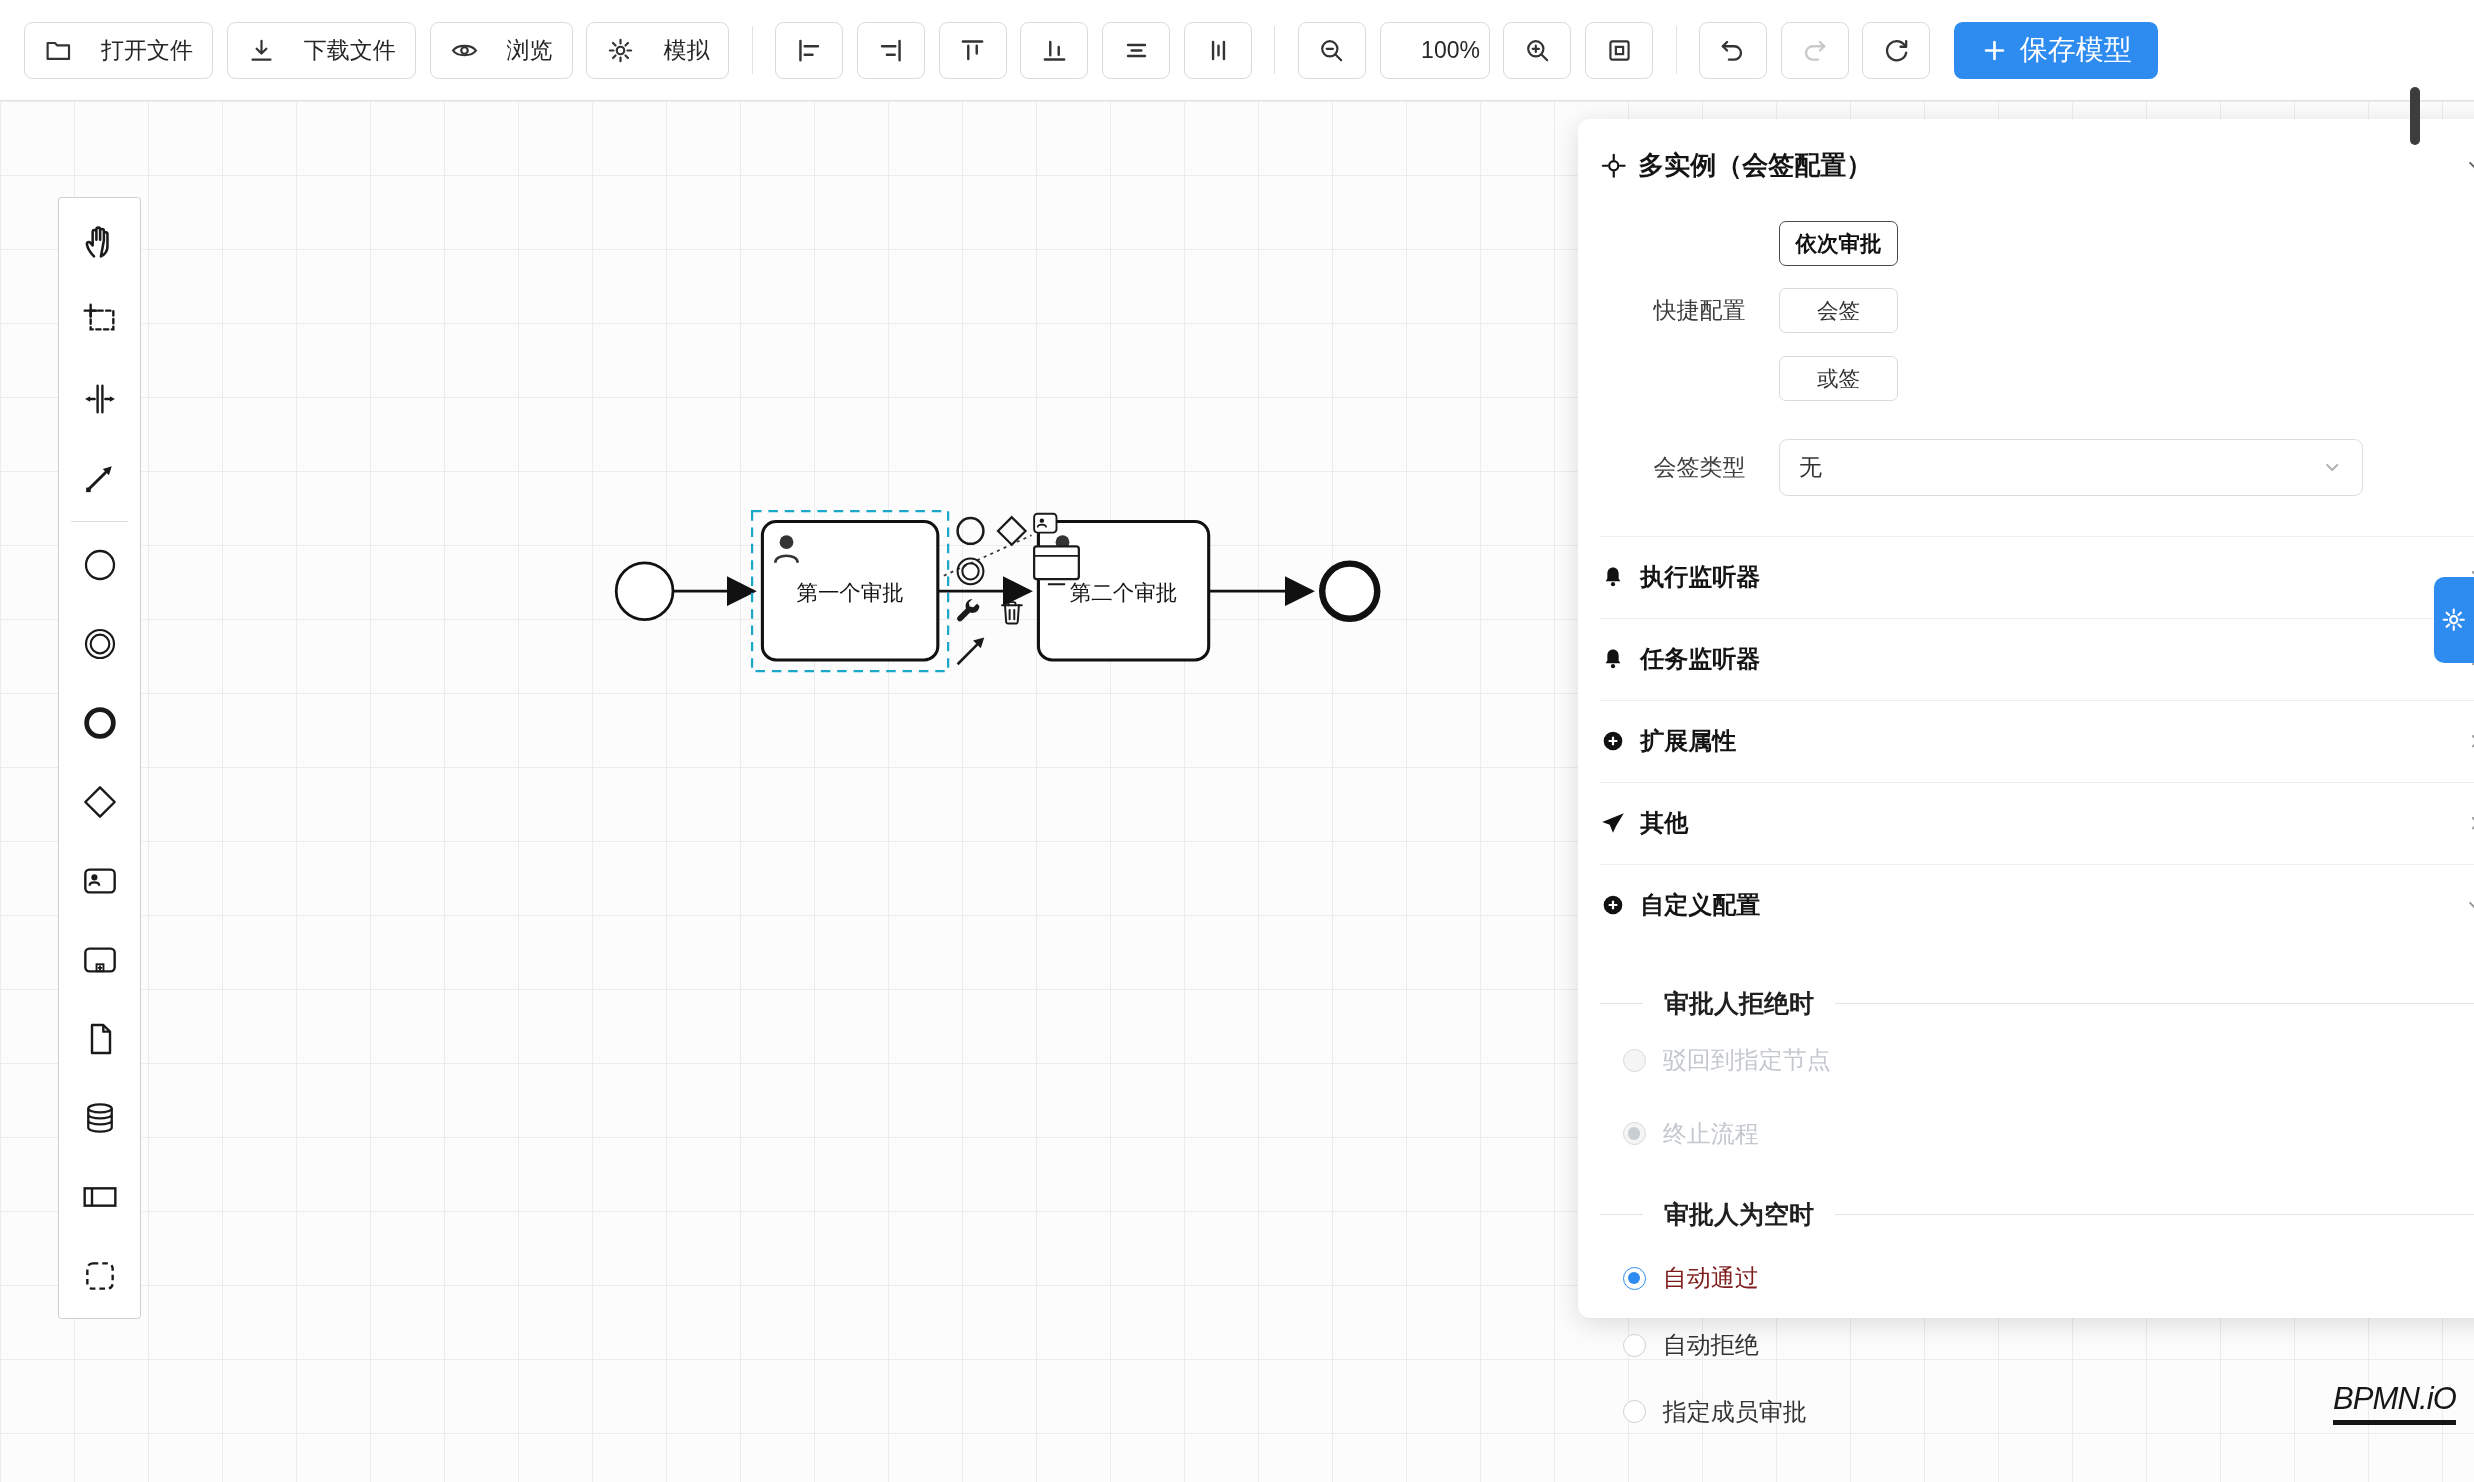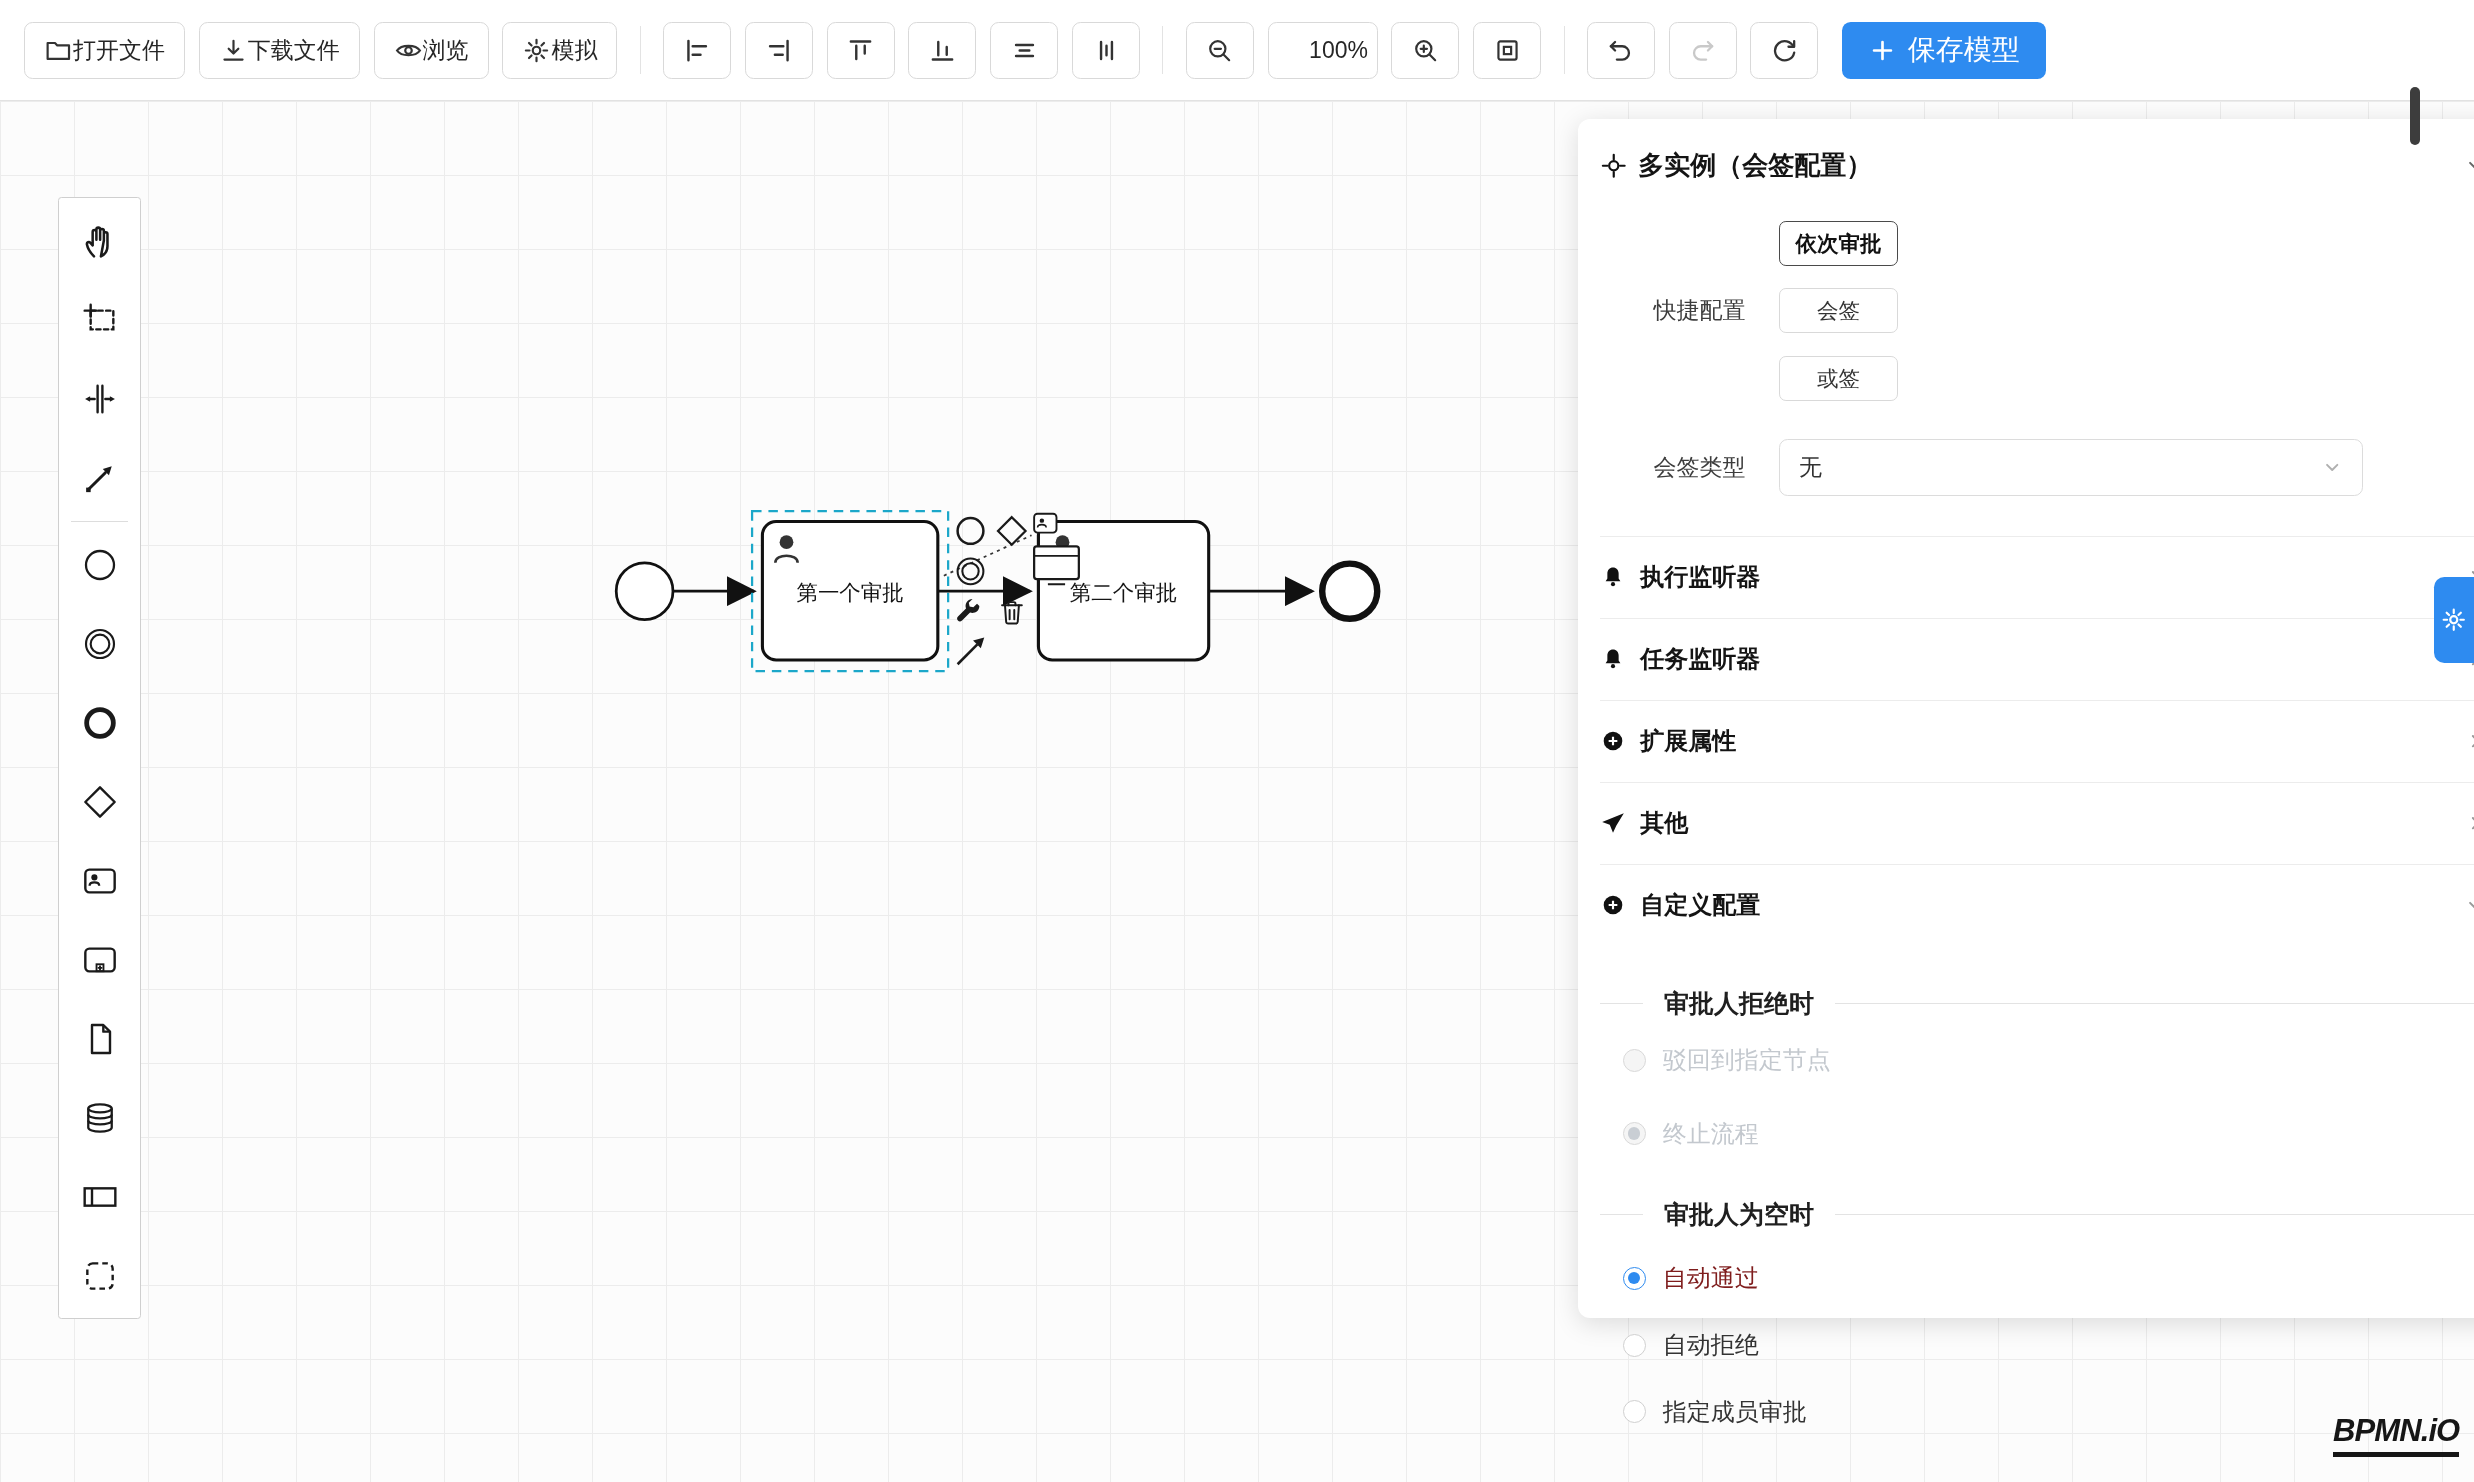--- a/index.html
+++ b/index.html
@@ -3,21 +3,21 @@
 <meta charset="utf-8">
 <style>
   html,body{margin:0;padding:0;width:2475px;height:1482px;overflow:hidden;
     font-family:"Liberation Sans","DejaVu Sans",sans-serif;background:#fff;color:#262626;}
   *{box-sizing:border-box;}
   button{font-family:inherit;cursor:pointer;}
 
   
   .toolbar{position:absolute;top:0;left:0;right:0;height:101px;background:#fff;
     border-bottom:0.9px solid #e2e2e2;display:flex;align-items:center;padding:0 24px;gap:13.8px;z-index:20;}
-  .tbtn{display:flex;align-items:center;gap:0;height:57px;padding:0 19px;background:#fff;
+  .tbtn{display:flex;align-items:center;gap:28px;height:57px;padding:0 19px;background:#fff;
     border:1.3px solid #d9d9d9;border-radius:8.6px;font-size:23px;color:#262626;}
   .ibtn{width:68px;height:57px;display:flex;align-items:center;justify-content:center;
     background:#fff;border:1.3px solid #d9d9d9;border-radius:8.6px;}
   .zoom-level{min-width:110px;height:57px;border:1.3px solid #d9d9d9;border-radius:8.6px;
     display:flex;align-items:center;justify-content:center;font-size:23px;background:#fff;padding-left:32px;}
   .sep{width:0.9px;height:48px;background:#e3e3e3;margin:0 8.6px;}
   .save-btn{display:flex;align-items:center;gap:10.3px;height:57px;padding:0 26px;margin-left:10.3px;
     background:#2e8bf0;border:none;border-radius:8.6px;color:#fff;font-size:28px;}
   .ic{width:29px;height:29px;display:block;}
 
@@ -70,21 +70,21 @@
   .radio.blue{border-color:#2e8bf0;}
   .r-label{font-size:24px;color:#333;}
   .r-label.dis{color:#c3c8ce;}
   .r-label.blue{color:#7f1d1d;}
 
   
   .settings-tab{position:absolute;right:0;top:476px;width:40px;height:86px;background:#2e8bf0;
     border-radius:10.3px 0 0 10.3px;display:flex;align-items:center;justify-content:center;z-index:12;cursor:pointer;}
   .scroll-thumb{position:absolute;left:2410px;top:87px;width:9.5px;height:58px;background:#3d3d3d;
     border-radius:5.2px;z-index:30;}
-  .bpmn-logo{position:absolute;left:2333px;top:1312px;font-size:31px;font-weight:700;font-style:italic;
+  .bpmn-logo{position:absolute;left:2333px;top:1280px;font-size:31px;font-weight:400;font-style:italic;
     letter-spacing:-0.9px;color:#161616;border-bottom:5.2px solid #161616;padding-bottom:3.4px;cursor:pointer;}
 </style>
 </head>
 <body>
 
 <header class="toolbar">
   <button class="tbtn">
     <svg class="ic" viewBox="0 0 24 24" fill="none" stroke="#333" stroke-width="1.8" stroke-linecap="round" stroke-linejoin="round">
         <path d="M3 19V5.8h6.1l1.9 2h9.7V19z"></path>
       </svg>

